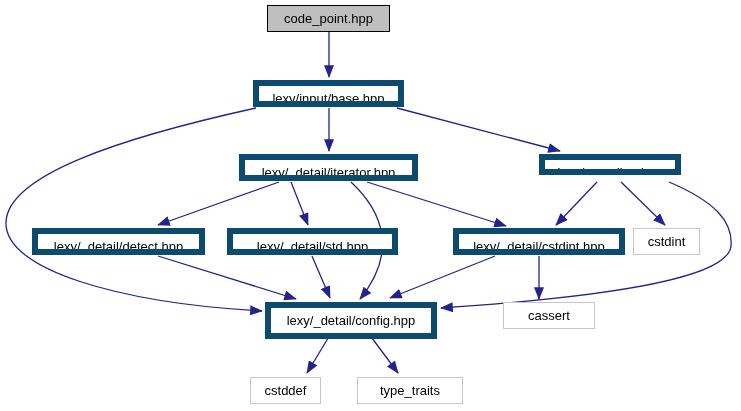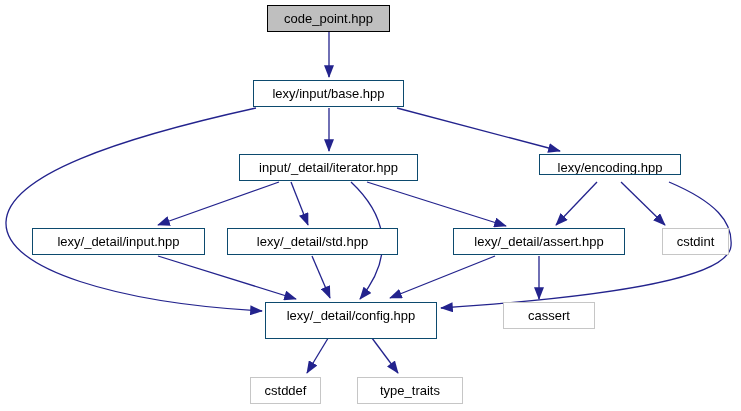--- a/index.html
+++ b/index.html
@@ -9,21 +9,21 @@
     background:#ffffff;
     font-family:Liberation Sans, sans-serif;
     overflow:hidden;
   }
   #edge-layer{position:absolute;left:0;top:0;width:741px;height:411px;}
   .edge{stroke:#23238d;stroke-width:1.3;fill:none;}
   .node{
     position:absolute;
     box-sizing:border-box;
     background:#ffffff;
-    border:1px solid #0c4a6e;
+    border:6px solid #0c4a6e;
     color:#000000;
     font-size:13px;
     line-height:25px;
     text-align:center;
     white-space:nowrap;
     overflow:hidden;
     z-index:2;
   }
   .node.main{background:#bfbfbf;border:1.5px solid #000000;}
   .node.system{border:1px solid #c6c6c6;}
@@ -54,24 +54,24 @@
     <path class="edge" marker-end="url(#arrow)" d="M158,256 L296,299"></path>
     <path class="edge" marker-end="url(#arrow)" d="M312,256 L330,298"></path>
     <path class="edge" marker-end="url(#arrow)" d="M495,256 L390,298"></path>
     <path class="edge" marker-end="url(#arrow)" d="M539,256 L539,299"></path>
     <path class="edge" marker-end="url(#arrow)" d="M333,330 L307,373"></path>
     <path class="edge" marker-end="url(#arrow)" d="M366,330 L398,373"></path>
   </svg>
 
   <div class="node main" style="left:267px;top:5px;width:123px;height:27px">code_point.hpp</div>
   <div class="node" style="left:253px;top:80px;width:151px;height:27px">lexy/input/base.hpp</div>
-  <div class="node" style="left:239px;top:154px;width:179px;height:27px">input/_detail/iterator.hpp</div>
+  <div class="node" style="left:239px;top:154px;width:179px;height:27px">lexy/_detail/iterator.hpp</div>
   <div class="node" style="left:539px;top:154px;width:142px;height:21px">lexy/encoding.hpp</div>
-  <div class="node" style="left:32px;top:228px;width:173px;height:27px">lexy/_detail/input.hpp</div>
+  <div class="node" style="left:32px;top:228px;width:173px;height:27px">lexy/_detail/detect.hpp</div>
   <div class="node" style="left:227px;top:228px;width:171px;height:27px">lexy/_detail/std.hpp</div>
-  <div class="node" style="left:453px;top:228px;width:172px;height:27px">lexy/_detail/assert.hpp</div>
-  <div class="node system" style="left:662px;top:228px;width:67px;height:27px">cstdint</div>
+  <div class="node" style="left:453px;top:228px;width:172px;height:27px">lexy/_detail/cstdint.hpp</div>
+  <div class="node system" style="left:633px;top:228px;width:67px;height:27px">cstdint</div>
   <div class="node" style="left:265px;top:302px;width:172px;height:37px">lexy/_detail/config.hpp</div>
   <div class="node system" style="left:503px;top:302px;width:92px;height:27px">cassert</div>
   <div class="node system" style="left:250px;top:377px;width:71px;height:27px">cstddef</div>
   <div class="node system" style="left:357px;top:377px;width:106px;height:27px">type_traits</div>
 
 </div>
 
 </body></html>

